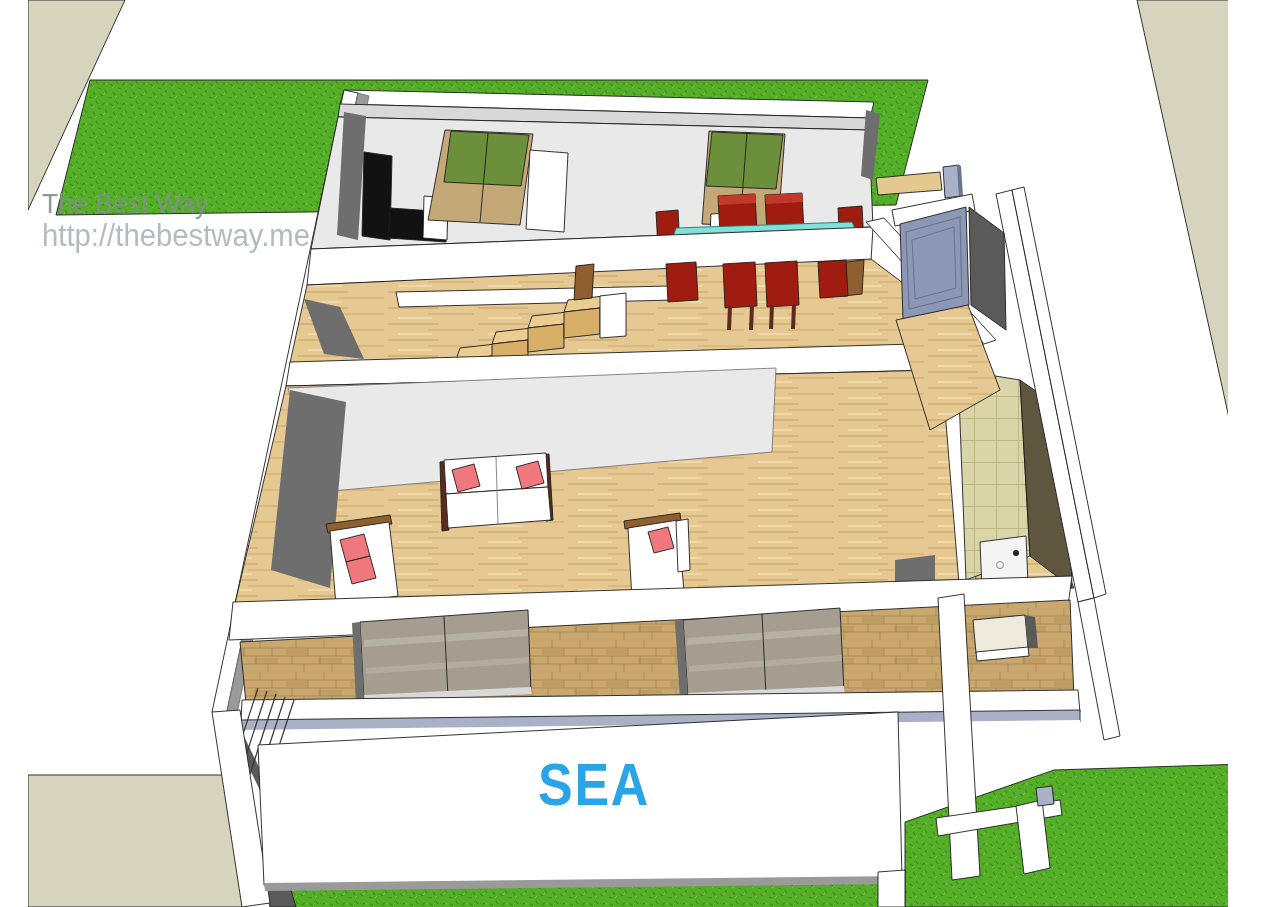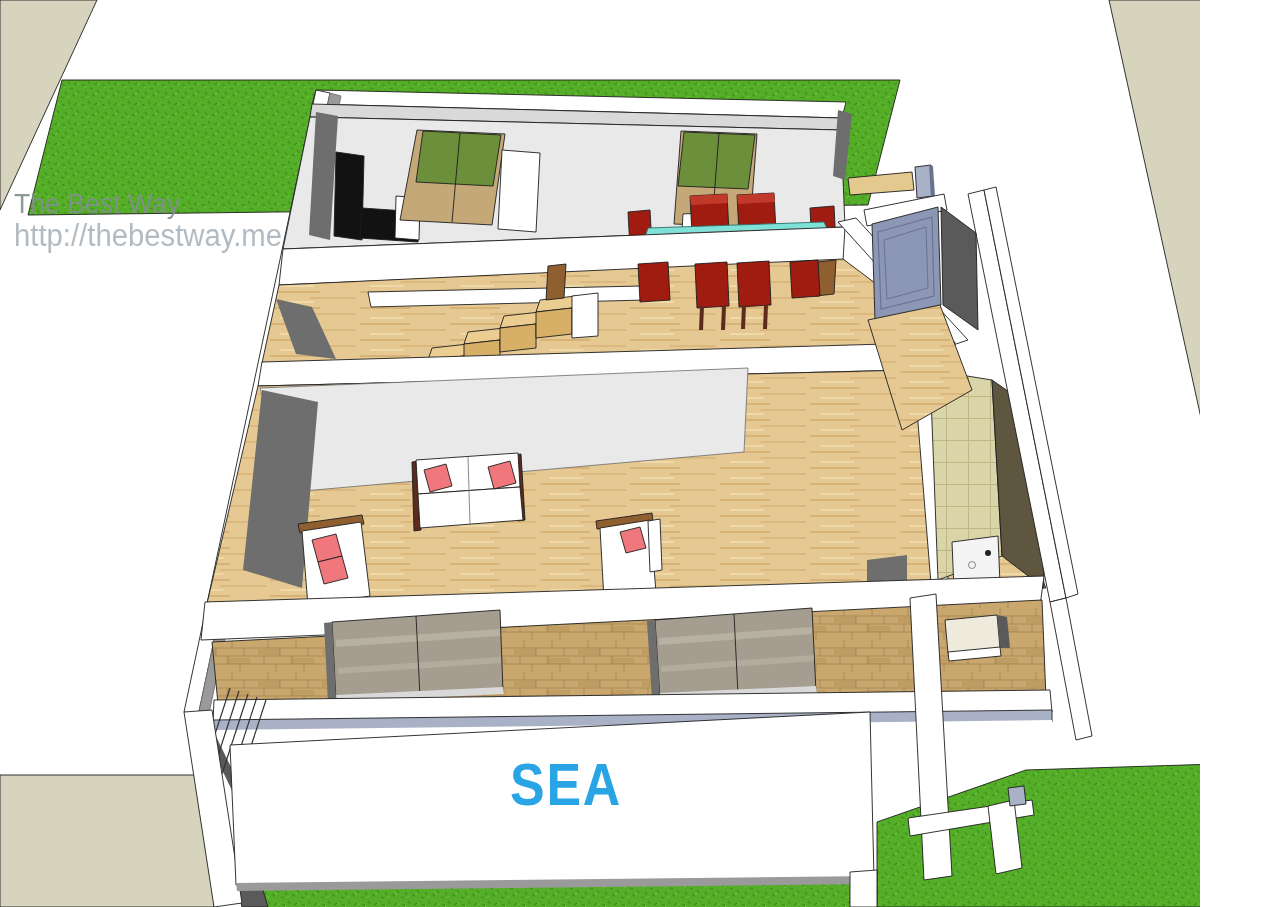--- a/index.html
+++ b/index.html
@@ -1,17 +1,17 @@
 <!DOCTYPE html>
 <html style="--grass: #54AE27; --grass_dark: #3F8C1A; --grass_light: #74C93E; --beige: #D7D4BD; --sand: #E3C98E; --wood: #E6C893; --wood_dark: #C9A263; --wood_mid: #D8B478; --wood_light: #F0D9A8; --step: #D7AF66; --step_top: #EBCD92; --stone: #C9A76D; --stone_dark: #8F744A; --stone_shade: #B8945A; --tile: #DAD4A9; --tile_line: #BDB784; --glass: #A59E90; --glass_light: #BCB5A6; --wall_white: #FFFFFF; --wall_light: #E9E9E9; --wall_mid: #D9D9D9; --wall_gray: #6E6E6E; --wall_darkgray: #5A5A5A; --edge_gray: #9A9A9A; --olive: #5F5640; --black: #121212; --chair_red: #A01B10; --chair_red_light: #C0392B; --chair_leg: #5C2B1E; --table_leg: #8F5F30; --table_glass: #98A0A0; --pillow: #F0777B; --teal: #7FE2D9; --teal_dark: #2E6F68; --green_door: #6C8F3C; --wardrobe_tan: #C5A878; --door_blue: #8C96B5; --door_blue_dark: #6A7390; --strip_blue: #A9B1C7; --window_in: #EFEBDC; --sink: #F4F4F4; --sea_blue: #29A4E5; --watermark1: #82908C; --watermark2: #B3BBC2;"><head>
 <meta charset="utf-8">
 <style>
   html,body{margin:0;padding:0;background:#fff;}
   .stage{position:relative;width:1200px;height:907px;overflow:hidden;background:#fff;
-         font-family:"Liberation Sans",sans-serif;}
+         font-family:"Liberation Sans",sans-serif;margin-left:28px;}
   svg{display:block;}
   .e{stroke:#1e1e1e;stroke-width:.9;stroke-linejoin:round;}
   .soft{stroke:#6b6b6b;stroke-width:.8;stroke-linejoin:round;}
   .nl{stroke:none;}
   .wm1{font-size:27px;fill:var(--watermark1);opacity:.9;}
   .wm2{font-size:31px;fill:var(--watermark2);}
   .sea{font-size:60px;font-weight:bold;fill:var(--sea_blue);letter-spacing:2px;}
 </style>
 </head>
 <body>

